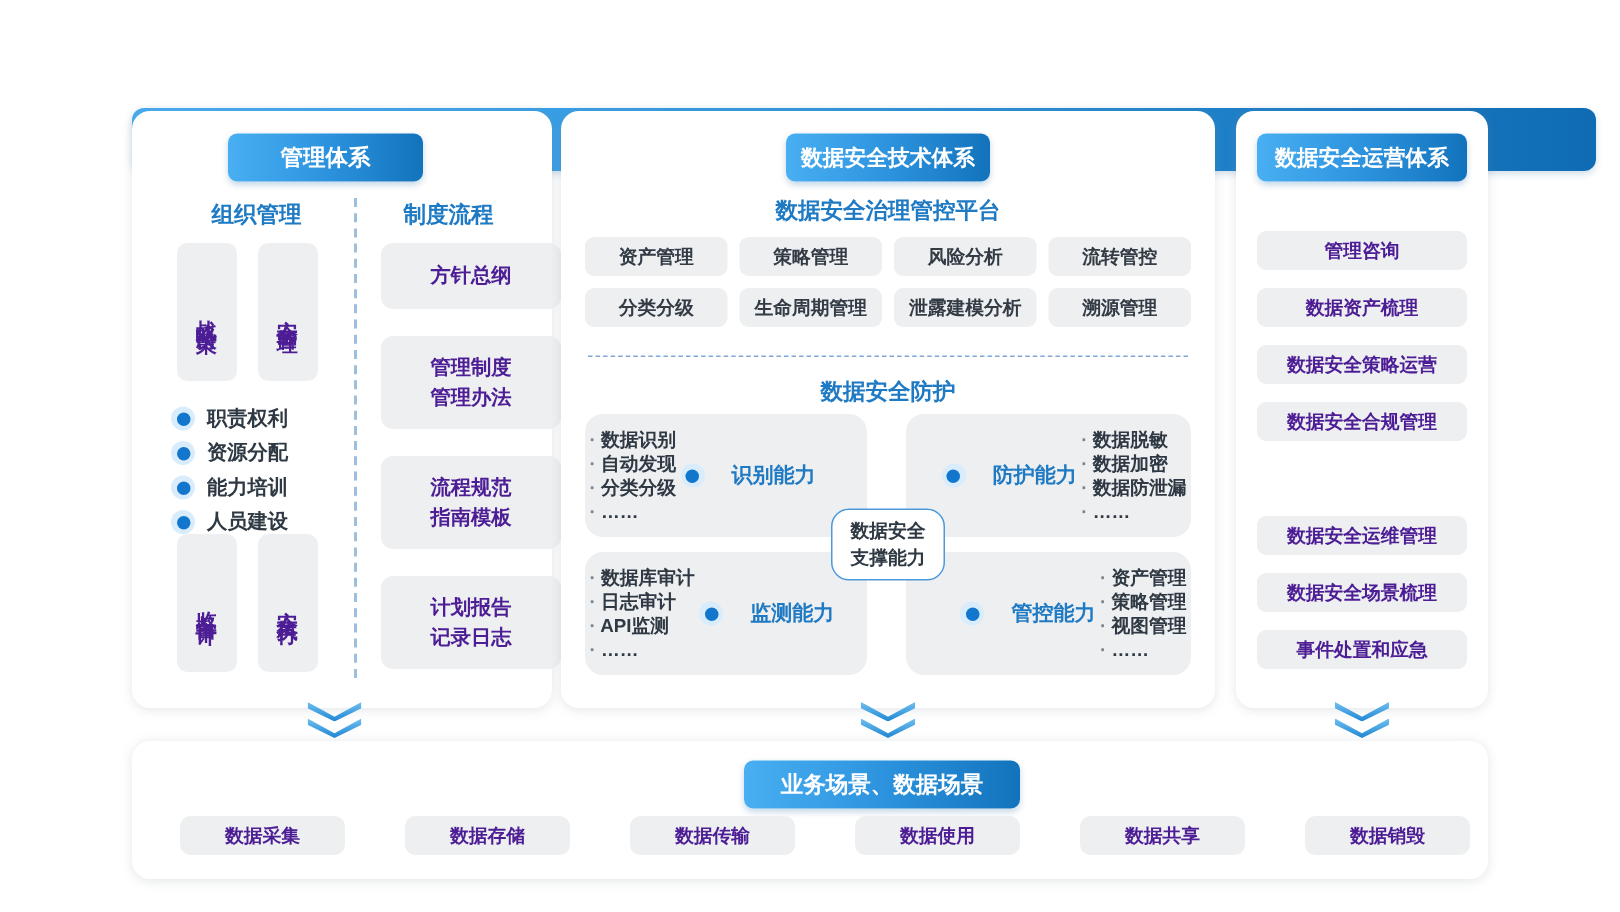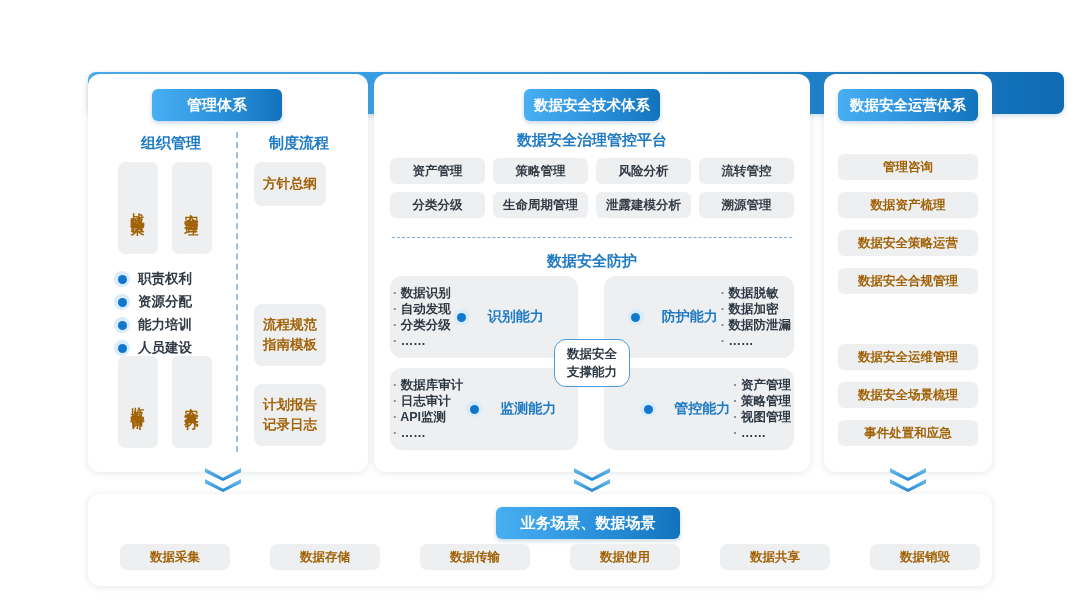--- a/index.html
+++ b/index.html
@@ -52,21 +52,21 @@
   }
   #lt-org  { left:22px;  top:60px; width:122px; }
   #lt-proc { left:156px; top:60px; width:110px; }
   .v-divider{
     position:absolute; left:148px; top:58px; width:0; height:320px;
     border-left:2px dashed #9dbfdd;
   }
   .grey-box{
     background:#eeeff1; border-radius:7px;
     display:flex; align-items:center; justify-content:center;
-    color:#a16207; font-weight:bold;
+    color:#4c1d95; font-weight:bold;
   }
   .vbox{
     position:absolute; width:40px; height:92px; font-size:14px;
     writing-mode:vertical-rl; text-orientation:upright; letter-spacing:3px;
   }
   #vb-1{ left:30px;  top:88px; }
   #vb-2{ left:84px;  top:88px; }
   #vb-3{ left:30px;  top:282px; }
   #vb-4{ left:84px;  top:282px; }
 
@@ -75,21 +75,21 @@
     display:flex; align-items:center; gap:8px;
   }
   .dot{
     width:16px; height:16px; border-radius:50%;
     background:#d8ecfb; display:flex; align-items:center; justify-content:center; flex:0 0 auto;
   }
   .dot::after{ content:""; width:9px; height:9px; border-radius:50%; background:#1277cc; }
   .bullet-row span{ font-size:13.5px; color:#2f3943; font-weight:bold; }
 
   .proc-box{
-    position:absolute; left:166px; width:72px;
+    position:absolute; left:166px; width:120px;
     font-size:13.5px; border-radius:8px; line-height:1.5; text-align:center;
     flex-direction:column;
   }
   #pb-1{ top:88px;  height:44px; }
   #pb-2{ top:150px; height:62px; }
   #pb-3{ top:230px; height:62px; }
   #pb-4{ top:310px; height:62px; }
 
   
   .sub-title{
@@ -200,20 +200,24 @@
       <span class="dot"></span>
       <span>能力培训</span>
     </div>
     <div class="bullet-row" style="top:261px">
       <span class="dot"></span>
       <span>人员建设</span>
     </div>
 
     <div class="grey-box proc-box" id="pb-1">
       <div>方针总纲</div>
+    </div>
+    <div class="grey-box proc-box" id="pb-2">
+      <div>管理制度</div>
+      <div>管理办法</div>
     </div>
     <div class="grey-box proc-box" id="pb-3">
       <div>流程规范</div>
       <div>指南模板</div>
     </div>
     <div class="grey-box proc-box" id="pb-4">
       <div>计划报告</div>
       <div>记录日志</div>
     </div>
   </div>

